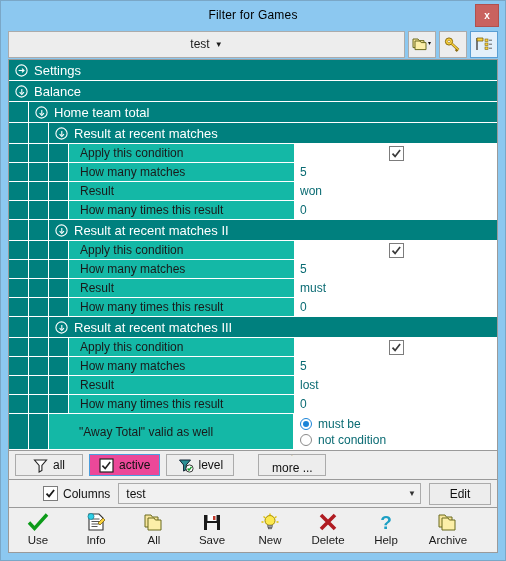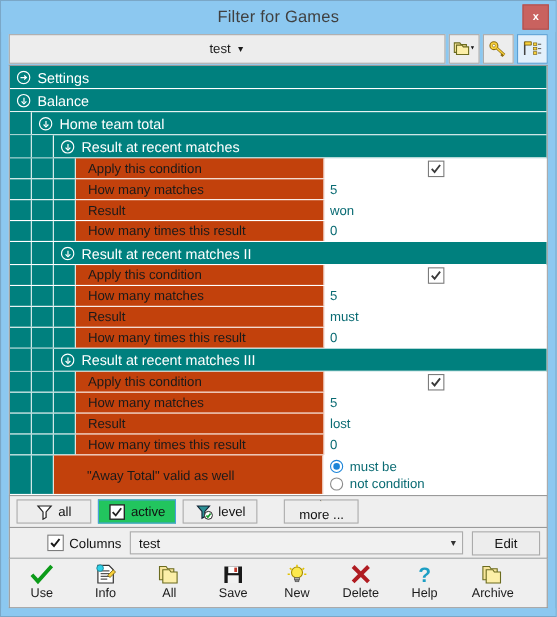--- a/index.html
+++ b/index.html
@@ -16,21 +16,21 @@
     background:#8CC8F0;
     display:flex;flex-direction:column;
   }
   
   .titlebar{
     height:28px;flex:0 0 28px;position:relative;
     display:flex;align-items:center;justify-content:center;
     background:#8CC8F0;
   }
   .title-text{
-    font-size:15px;color:#404040;letter-spacing:.2px;
+    font-size:12px;color:#000000;letter-spacing:.2px;
   }
   .close-btn{
     position:absolute;right:6px;top:3px;width:22px;height:21px;
     background:#C9625F;border:1px solid #b0504e;
     color:#fff;font-size:10px;font-weight:bold;
     display:flex;align-items:center;justify-content:center;
     cursor:pointer;
   }
   
   .toolbar{
@@ -78,21 +78,21 @@
   .lvl-pad{background:#00807E;flex:0 0 auto;align-self:stretch;}
   .tealcol{background:#00807E;border-right:1px solid #ffffff;}
   .row{
     display:flex;height:19px;box-sizing:border-box;
     border-bottom:1px solid #ffffff;
   }
   .row .railstack{display:flex;align-self:stretch;}
   .rail{width:19px;background:#00807E;border-right:1px solid #ffffff;align-self:stretch;}
   .rail.last{border-right:1px solid #ffffff;}
   .lab{
-    background:#c2410c;color:#1a1a1a;
+    background:#14b8a6;color:#1a1a1a;
     display:flex;align-items:center;
     padding-left:11px;box-sizing:border-box;
     font-size:12px;
     border-right:1px solid #ffffff;
   }
   .val{
     flex:1 1 auto;background:#ffffff;color:#0a6b73;
     display:flex;align-items:center;padding-left:5px;
     font-size:12px;box-sizing:border-box;
   }
@@ -125,21 +125,21 @@
     flex:0 0 30px;margin:0 7px;
     background:#EFEFEF;border:1px solid #9a9a9a;border-top:1px solid #9a9a9a;
     display:flex;align-items:center;gap:6px;padding:0 6px;box-sizing:border-box;
   }
   .fbtn{
     height:22px;min-width:68px;padding:0 9px;
     background:#EDEDED;border:1px solid #ABABAB;
     display:flex;align-items:center;justify-content:center;gap:5px;
     font-size:12px;color:#111;cursor:pointer;box-sizing:border-box;
   }
-  .fbtn.sel{border:1px solid #4a9ede;background:#22c55e;}
+  .fbtn.sel{border:1px solid #4a9ede;background:#ec4899;}
   .fbtn.spacer{margin-left:18px;flex-direction:column;}
   
   .cstrip{
     flex:0 0 28px;margin:0 7px;
     background:#EFEFEF;border:1px solid #9a9a9a;border-top:none;
     display:flex;align-items:center;gap:8px;padding:0 6px;box-sizing:border-box;
   }
   .cbox{display:flex;align-items:center;gap:5px;font-size:12px;color:#111;cursor:pointer;padding-left:28px;}
   .cbox .chk{width:13px;height:13px;}
   .combo{

